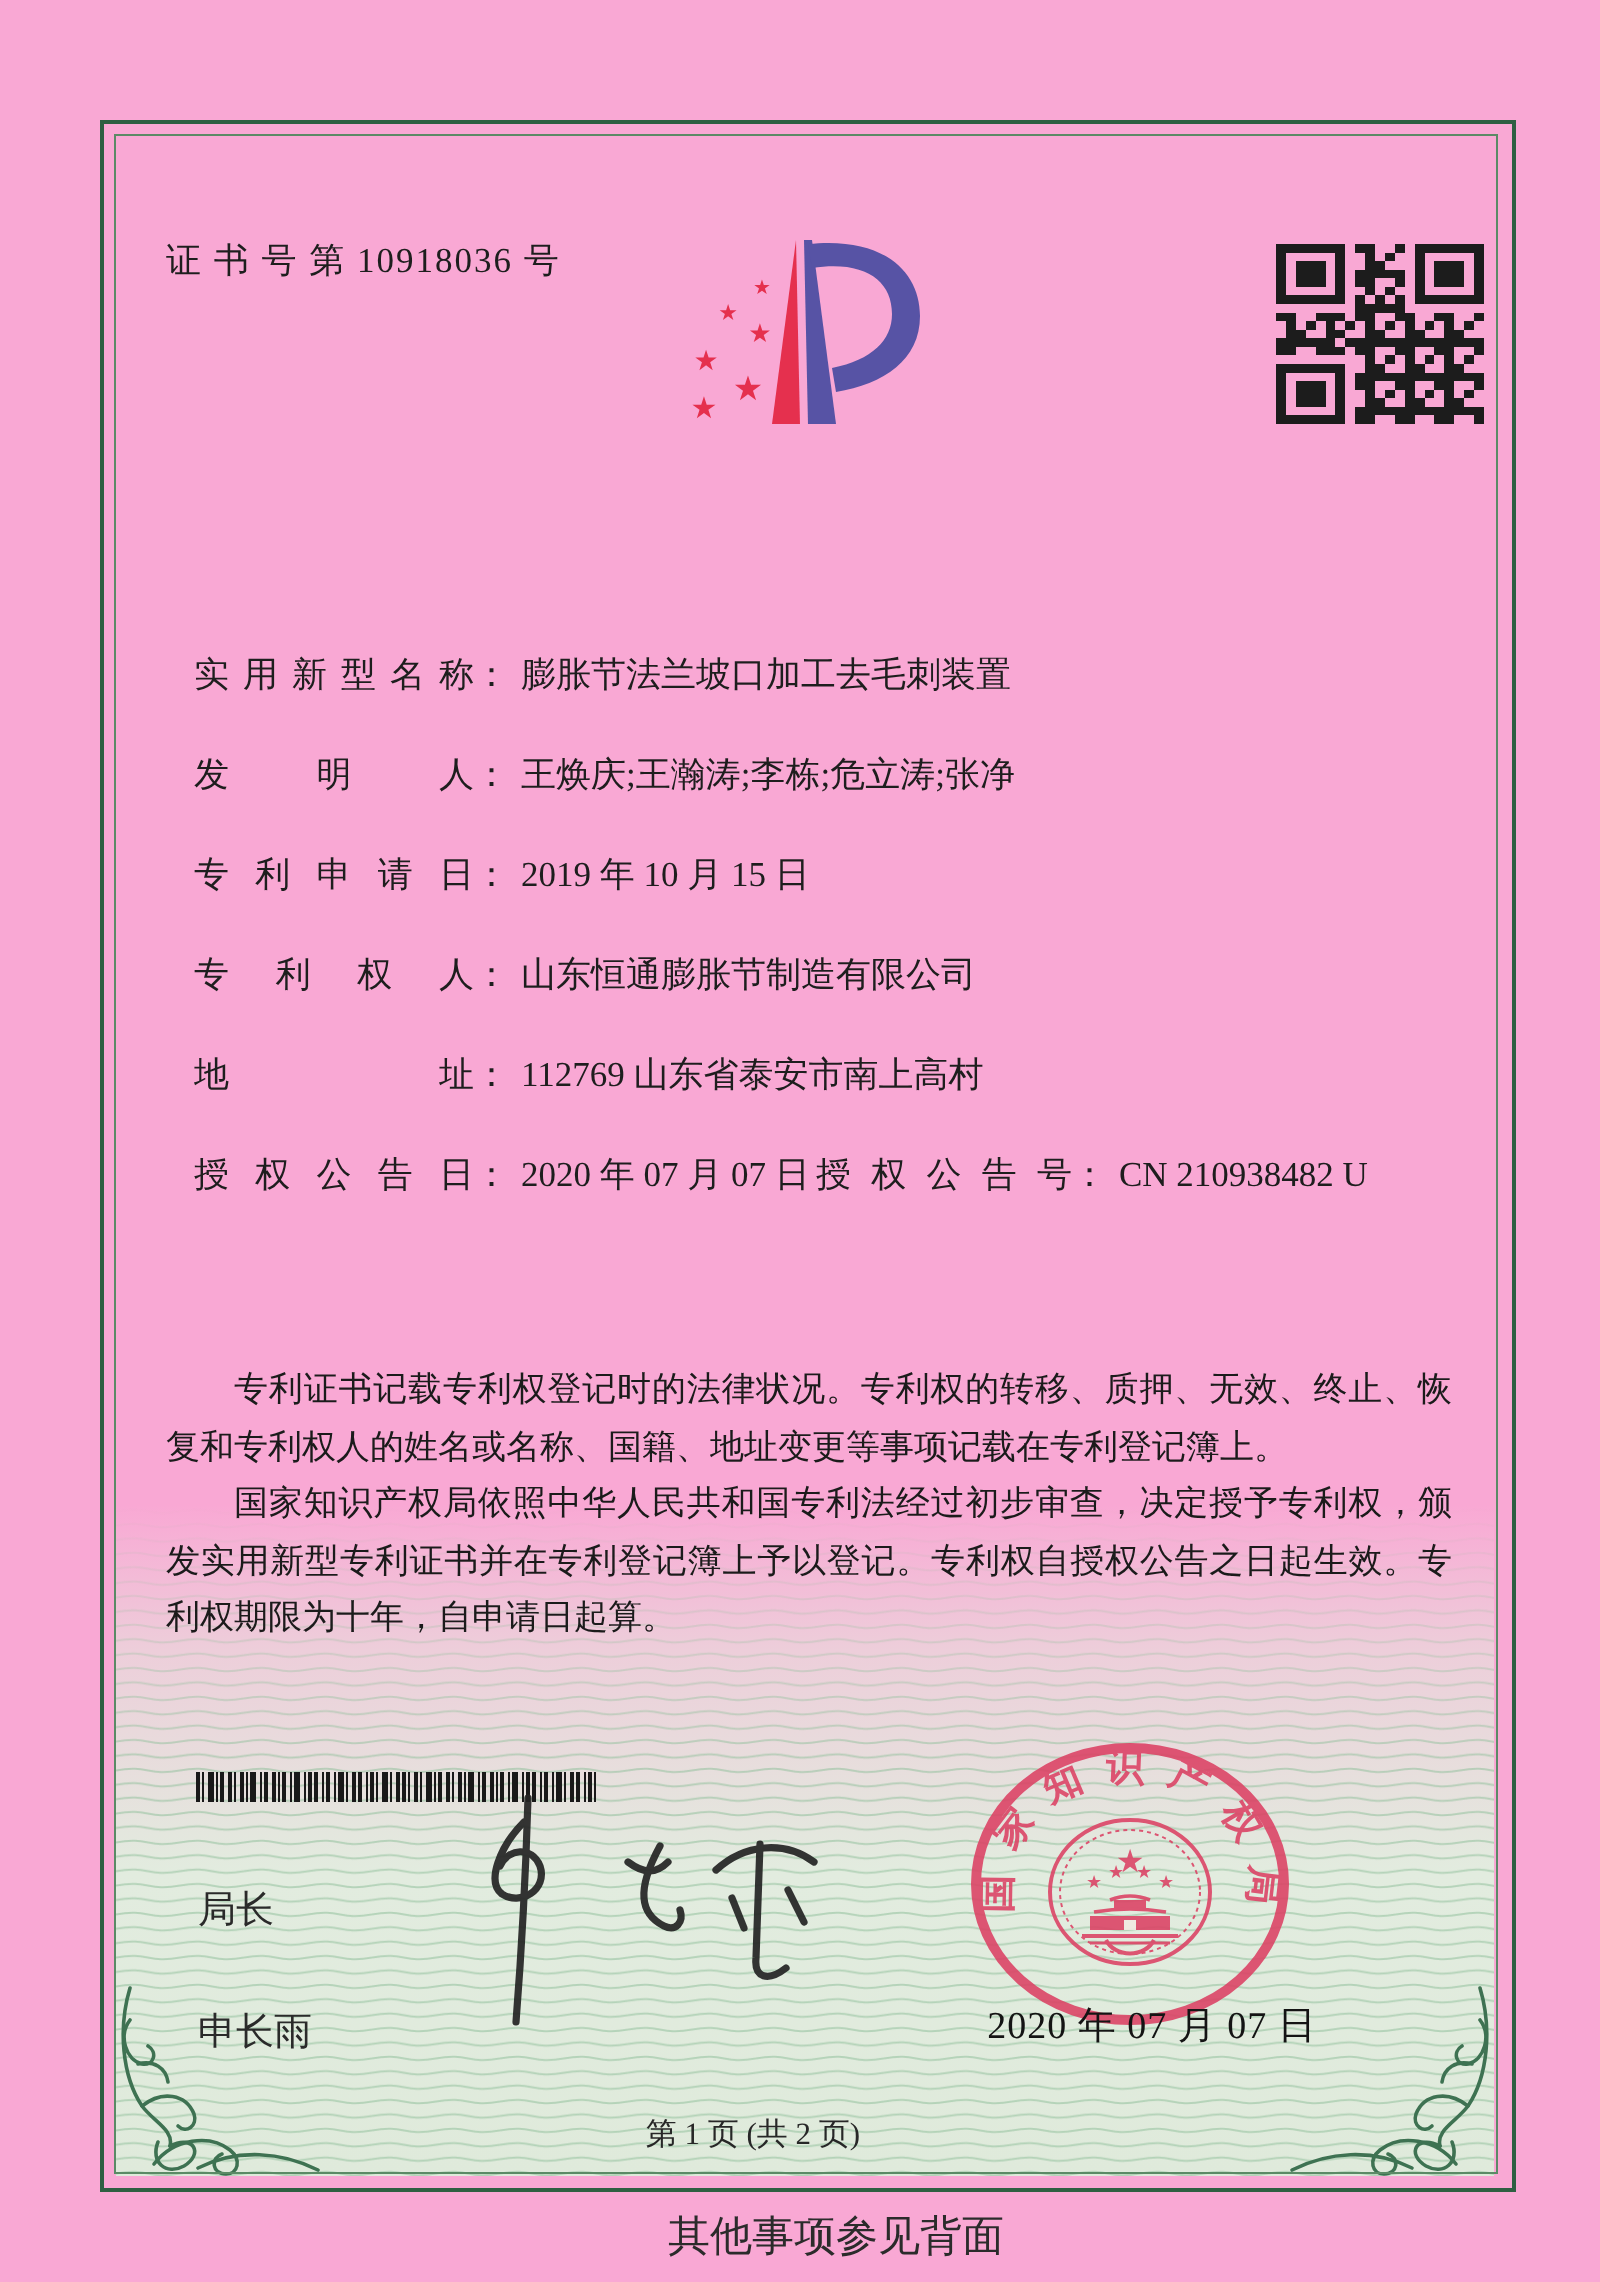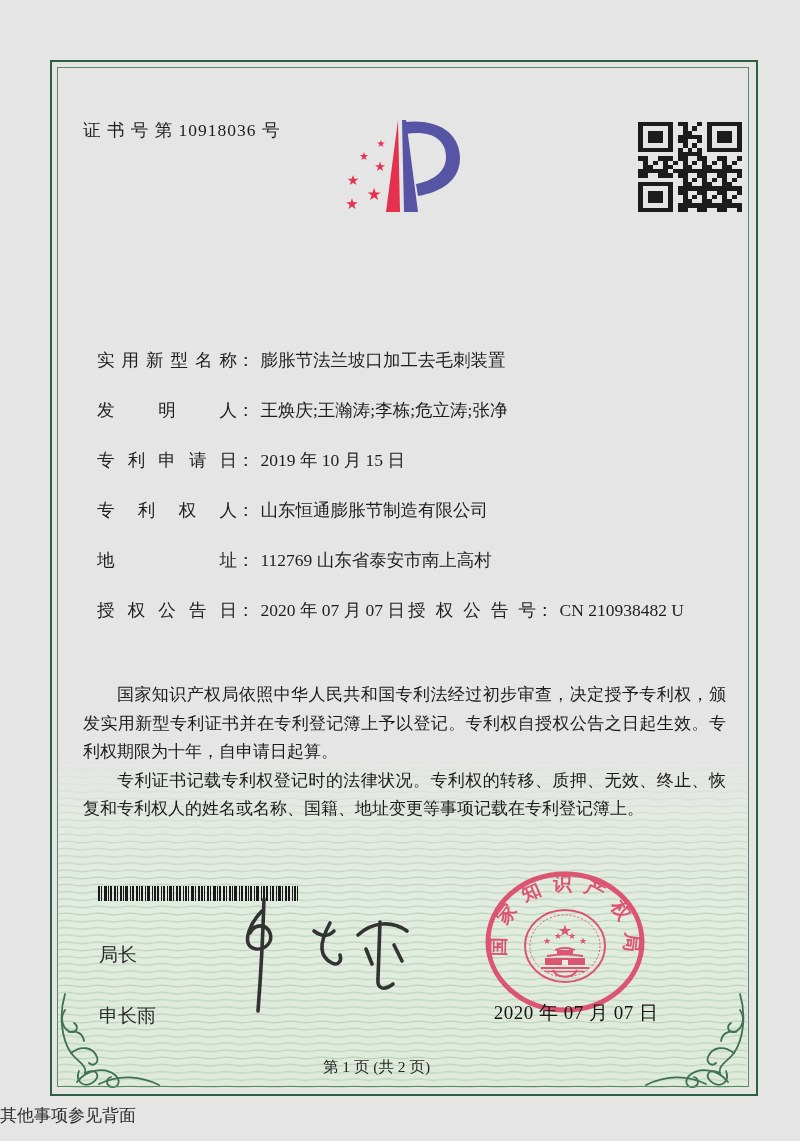--- a/index.html
+++ b/index.html
@@ -1,49 +1,49 @@
 <!DOCTYPE html>
 <html><head>
 <meta charset="utf-8">
 <style>
   html,body{margin:0;padding:0;background:#888;}
-  .page{position:relative;width:800px;height:1141px;background:#e5e5e5;overflow:hidden;
+  .page{position:relative;width:800px;height:1141px;background:#f9a8d4;overflow:hidden;
         font-family:"Liberation Serif","DejaVu Serif",serif;color:#1e1e1e;}
   .abs{position:absolute;}
   
   .frame-outer{left:50px;top:60px;width:704px;height:1032px;border:2.5px solid #2e5f42;z-index:3;pointer-events:none;}
   .frame-inner{left:56.5px;top:66.5px;width:690px;height:1018px;border:1.2px solid #5b8a66;z-index:3;pointer-events:none;}
   
   .tint{left:58px;top:752px;width:689px;height:336px;z-index:1;
         background:linear-gradient(180deg,rgba(231,240,228,0) 0%,rgba(227,238,223,.55) 22%,#e2ecdf 55%,#dfeadb 100%);}
   .waves{left:58px;top:752px;z-index:1;-webkit-mask-image:linear-gradient(180deg,transparent 0,#000 130px);
          mask-image:linear-gradient(180deg,transparent 0,#000 130px);}
   .cert-no{left:83px;top:118px;font-size:17.5px;letter-spacing:1px;z-index:4;}
   .logo{left:342px;top:112px;z-index:4;}
   .qr{left:638px;top:122px;z-index:4;}
   .title{left:0;top:244px;width:800px;text-align:center;font-size:40px;font-weight:bold;
          letter-spacing:9px;color:#222;z-index:4;}
-  .fields{left:97px;top:348px;width:640px;font-size:17.5px;z-index:4;}
+  .fields{left:97px;top:325px;width:640px;font-size:17.5px;z-index:4;}
   .f-row{height:24px;margin-bottom:26px;position:relative;white-space:nowrap;}
   .f-label{display:inline-block;width:140px;text-align:justify;text-align-last:justify;text-justify:inter-character;vertical-align:top;}
   .f-label2{display:inline-block;width:128px;text-align:justify;text-align-last:justify;text-justify:inter-character;vertical-align:top;}
   .f-colon{display:inline-block;}
   .f-value{margin-left:6px;}
   .f-group2{position:absolute;left:311px;top:0;}
   .paras{left:83px;top:681px;width:643px;font-size:17px;line-height:28.6px;z-index:4;}
   .paras p{margin:0;text-indent:2em;text-align:justify;color:#1b1b1b;}
   .barcode{left:98px;top:886px;z-index:4;}
   .director-title{left:99px;top:942px;font-family:"Liberation Sans","DejaVu Sans",sans-serif;font-size:19px;color:#2a2a2a;z-index:4;}
   .director-name{left:99px;top:974px;font-family:"Liberation Sans","DejaVu Sans",sans-serif;font-size:19px;color:#2a2a2a;z-index:4;margin-top:29px;}
   .signature{left:230px;top:893px;z-index:5;}
   .seal{left:483px;top:870px;z-index:4;}
   .seal-ring-text{font-family:"Liberation Serif",serif;font-size:19px;font-weight:bold;letter-spacing:11px;fill:#dc4164;}
   .seal-date{left:480px;top:1000px;width:192px;text-align:center;font-size:19px;color:#141414;z-index:6;letter-spacing:.5px;}
   .page-indicator{left:0;top:1057px;width:753px;text-align:center;font-size:15.5px;color:#272727;z-index:4;}
-  .back-note{left:0;top:1104px;width:740px;font-size:17px;color:#2b2b2b;z-index:4;}
+  .back-note{left:0;top:1104px;width:740px;text-align:center;font-size:21px;color:#2b2b2b;z-index:4;padding-left:48px;}
   .flourish{z-index:2;}
   .star{font-family:"DejaVu Sans",sans-serif;}
 </style>
 </head>
 <body>
 
 <div class="page">
 
   <div class="abs tint"></div>
   <svg class="abs waves" width="689" height="336">
@@ -373,22 +373,22 @@
       <span>
         <span class="f-label">授权公告日</span><span class="f-colon">：</span><span class="f-value">2020 年 07 月 07 日</span>
       </span>
       <span class="f-group2">
         <span class="f-label2">授权公告号</span><span class="f-colon">：</span><span class="f-value">CN 210938482 U</span>
       </span>
     </div>
   </div>
 
   <div class="abs paras">
+    <p>专利证书记载专利权登记时的法律状况。专利权的转移、质押、无效、终止、恢复和专利权人的姓名或名称、国籍、地址变更等事项记载在专利登记簿上。</p>
     <p>国家知识产权局依照中华人民共和国专利法经过初步审查，决定授予专利权，颁发实用新型专利证书并在专利登记簿上予以登记。专利权自授权公告之日起生效。专利权期限为十年，自申请日起算。</p>
-    <p>专利证书记载专利权登记时的法律状况。专利权的转移、质押、无效、终止、恢复和专利权人的姓名或名称、国籍、地址变更等事项记载在专利登记簿上。</p>
   </div>
 
   <svg class="abs barcode" id="barcode" width="202" height="15">
       <rect x="0" y="0" width="2" height="15" fill="#191919"></rect>
       <rect x="3" y="0" width="1" height="15" fill="#191919"></rect>
       <rect x="6" y="0" width="3" height="15" fill="#191919"></rect>
       <rect x="10" y="0" width="1" height="15" fill="#191919"></rect>
       <rect x="12" y="0" width="2" height="15" fill="#191919"></rect>
       <rect x="16" y="0" width="2" height="15" fill="#191919"></rect>
       <rect x="19" y="0" width="1" height="15" fill="#191919"></rect>

